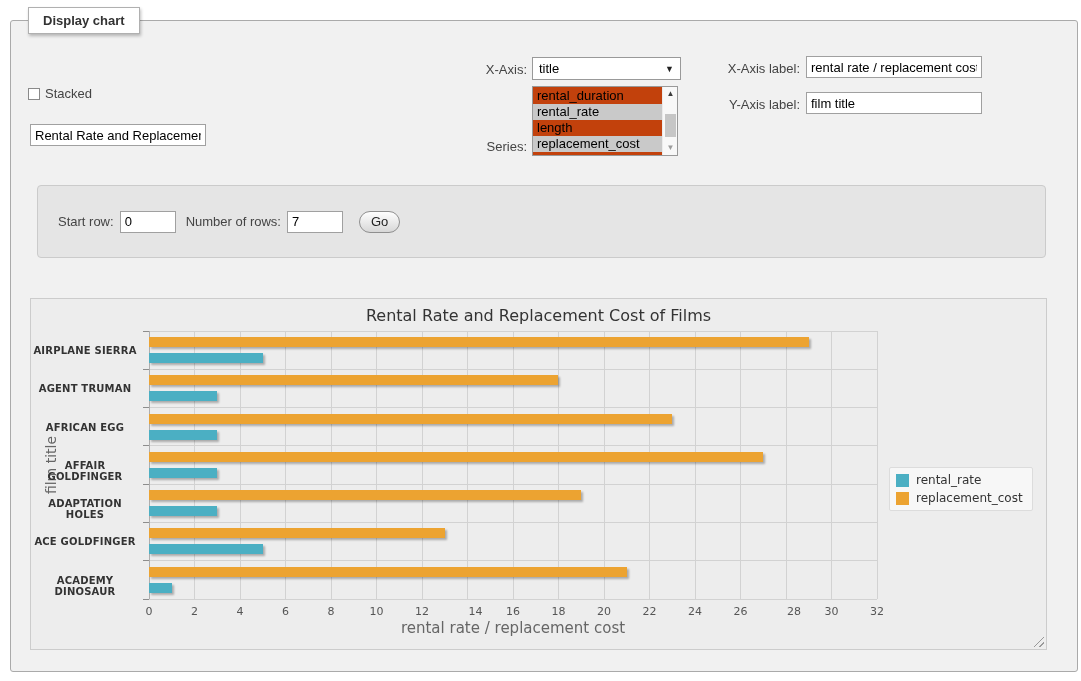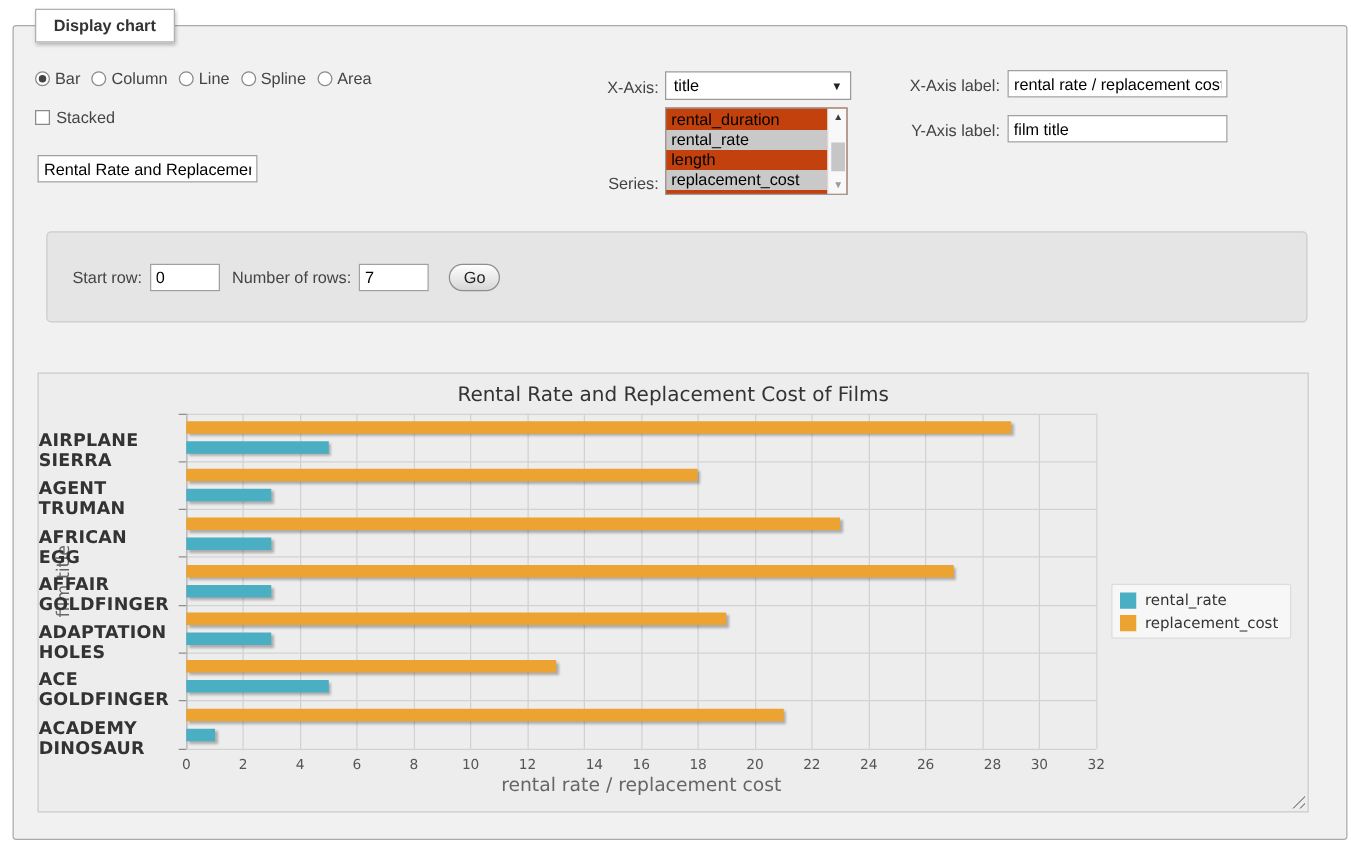--- a/index.html
+++ b/index.html
@@ -56,21 +56,21 @@
   
   .chartbox { left:30px; top:298px; width:1017px; height:352px; background:#ededed; border:1px solid #ccc;
               font-family:"DejaVu Sans", sans-serif; }
   .chart-title { left:0; top:7px; width:100%; text-align:center; font-size:16px; color:#333; }
   .plot { left:118px; top:32px; width:728px; height:268px; }
   .gridv { position:absolute; top:0; width:1px; height:268px; background:#d2d2d2; }
   .gridh { position:absolute; left:0; width:728px; height:1px; background:#d2d2d2; }
   .yaxis-line { position:absolute; left:0; top:0; width:1px; height:268px; background:#aeaeae; }
   .ytick { position:absolute; left:-6px; width:6px; height:1px; background:#8d8d8d; }
   .bar { position:absolute; left:0; height:10px; box-shadow:2px 2px 2px rgba(0,0,0,0.28); }
-  .cat-lbl { position:absolute; left:0; width:108px; text-align:left; font-size:14px; font-weight:bold;
+  .cat-lbl { position:absolute; left:0; width:108px; text-align:center; font-size:10px; font-weight:bold;
              color:#333; letter-spacing:0.2px; }
   .xtick-lbl { position:absolute; top:306px; width:30px; text-align:center; font-size:11px; color:#555; }
   .xtitle { left:118px; top:320px; width:728px; text-align:center; font-size:15px; color:#666; }
   .ytitle { left:-18px; top:158px; width:76px; height:16px; text-align:center; font-size:14px; color:#666;
             transform:rotate(-90deg); }
   .legend { left:858px; top:168px; background:#f7f7f7; border:1px solid #dcdcdc; border-radius:2px;
             padding:5px 9px 5px 6px; display:flex; flex-direction:column; gap:4px; }
   .legend-item { display:flex; align-items:center; gap:7px; }
   .legend-swatch { width:13px; height:13px; }
   .legend-lbl { font-size:12px; color:#333; white-space:nowrap; }
@@ -78,42 +78,20 @@
         background:repeating-linear-gradient(135deg,#999 0 1px,transparent 1px 4px);
         clip-path:polygon(100% 0,100% 100%,0 100%); }
 </style>
 </head>
 <body>
 
 <div class="page">
   <div class="abs panel"></div>
   <div class="abs panel-tab">Display chart</div>
 
-  <div class="abs radio-row">
-      <span class="radio-item">
-        <span class="radio checked"></span>
-        <span>Bar</span>
-      </span>
-      <span class="radio-item">
-        <span class="radio"></span>
-        <span>Column</span>
-      </span>
-      <span class="radio-item">
-        <span class="radio"></span>
-        <span>Line</span>
-      </span>
-      <span class="radio-item">
-        <span class="radio"></span>
-        <span>Spline</span>
-      </span>
-      <span class="radio-item">
-        <span class="radio"></span>
-        <span>Area</span>
-      </span>
-    </div>
 
   <div class="abs checkbox-row">
     <span class="checkbox"></span>
     <span>Stacked</span>
   </div>
 
   <input class="abs tinput" style="left: 30px; top: 124px; width: 176px;" value="Rental Rate and Replacement Cost of Films">
 
   <div class="abs lbl" style="left:407px; top:62px; width:120px;">X-Axis:</div>
   <div class="abs fselect">

